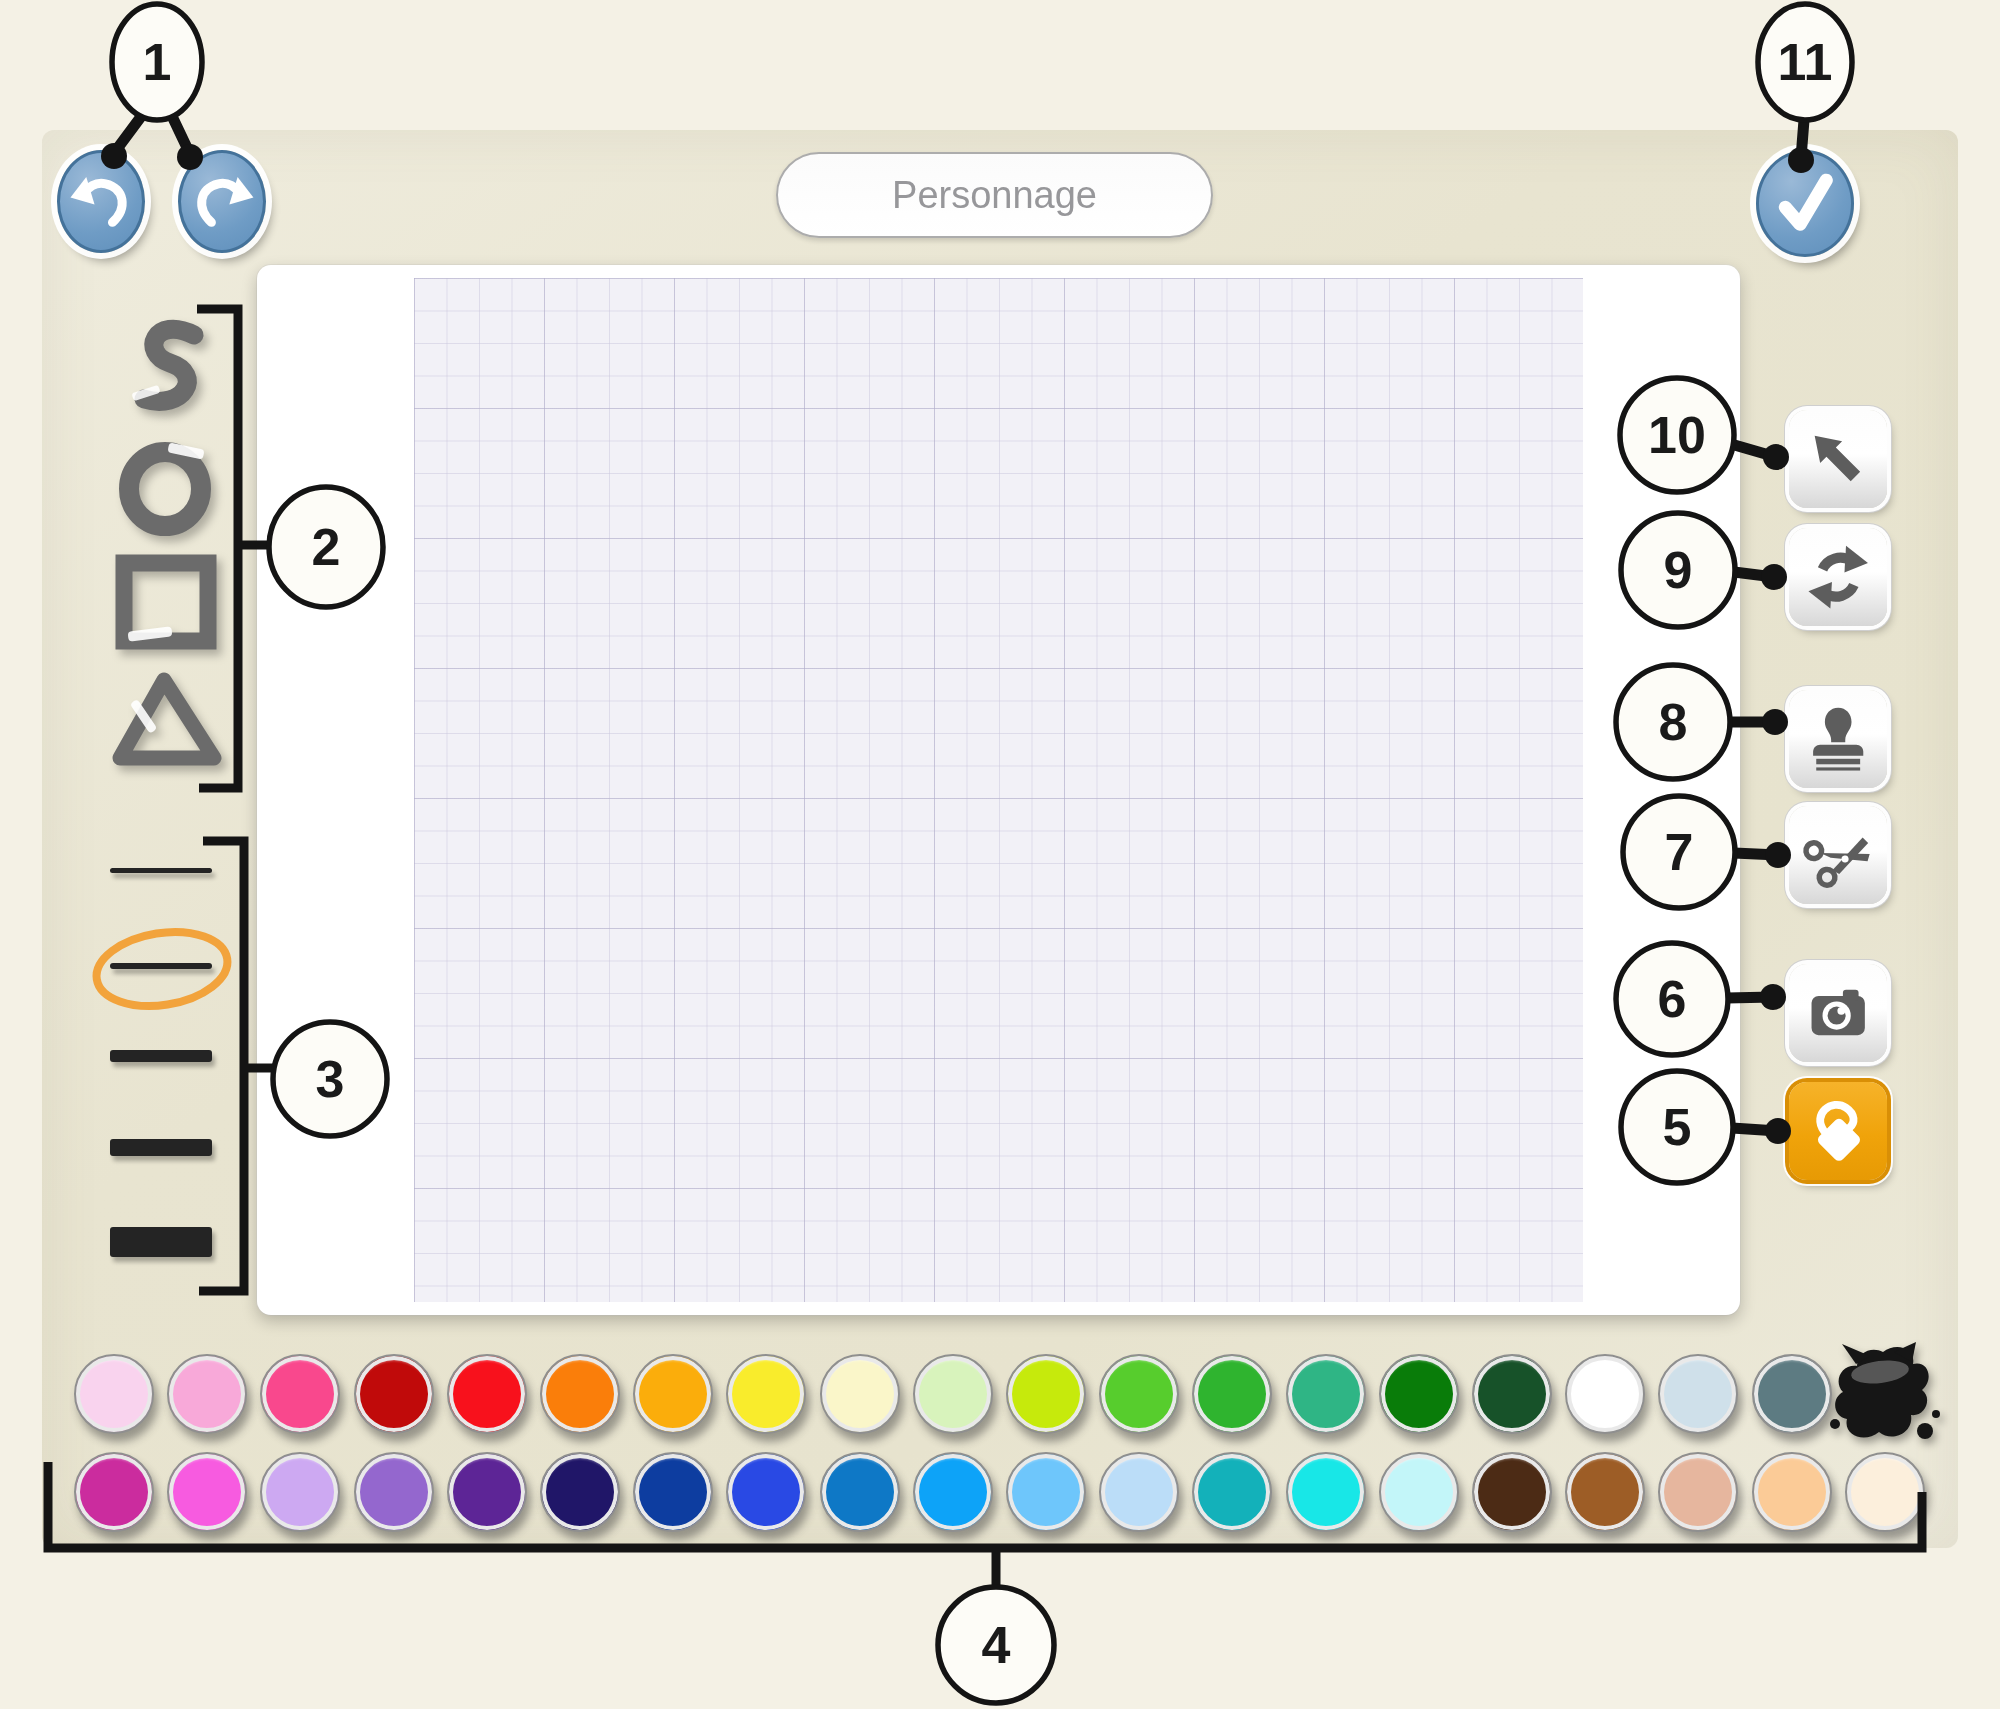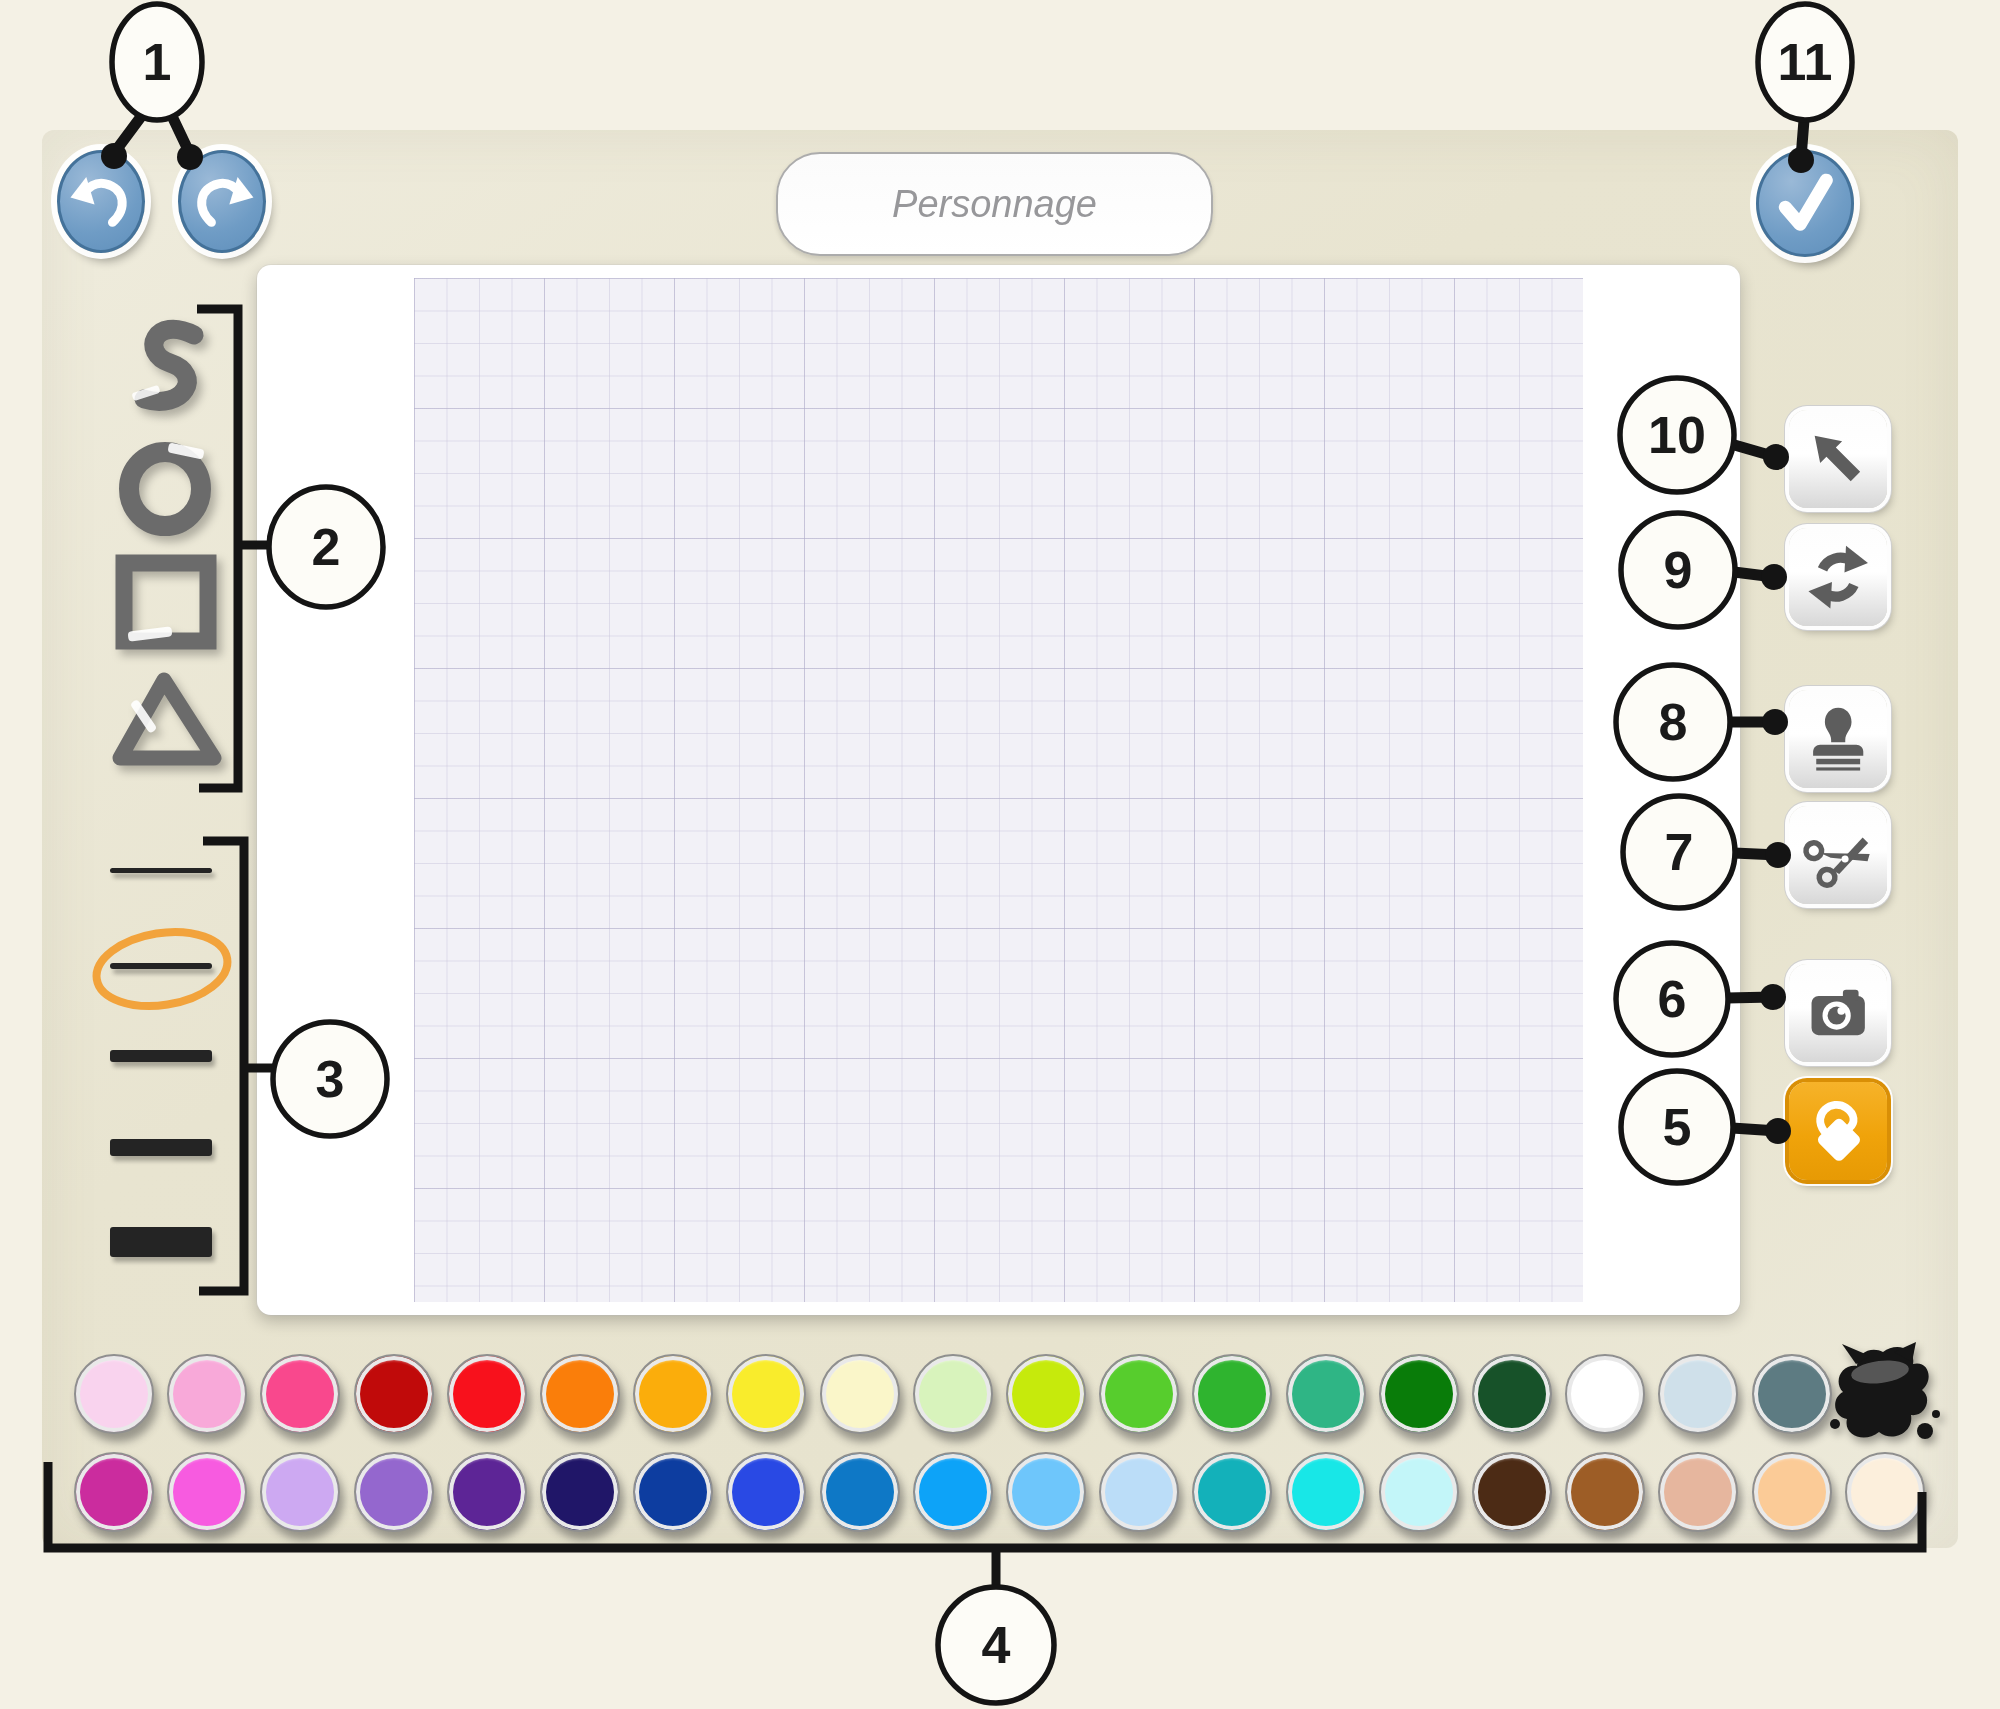--- a/index.html
+++ b/index.html
@@ -6,24 +6,24 @@
   .stage{position:relative;width:2000px;height:1709px;background:#f4f1e5;
     font-family:"Liberation Sans",sans-serif;overflow:hidden;}
   .app{position:absolute;left:42px;top:130px;width:1916px;height:1418px;border-radius:12px;
     background:linear-gradient(145deg,#efecdd 0%,#e8e4d0 40%,#e7e3ce 70%,#edeadb 100%);
     box-shadow:inset 0 0 60px rgba(120,110,80,.10);}
   .round-btn{position:absolute;border-radius:50%;
     background:radial-gradient(circle at 35% 28%,#9ab9d7,#6f9cc5 60%,#5f8fbb 100%);
     border:3px solid #44729a;
     box-shadow:0 0 0 6px rgba(255,255,255,.95),5px 8px 10px rgba(0,0,0,.32);}
   .round-btn svg{position:absolute;inset:8%;width:84%;height:84%;}
-  .title-input{position:absolute;left:776px;top:152px;width:437px;height:104px;border-radius:44px;
+  .title-input{position:absolute;left:776px;top:152px;width:437px;height:86px;border-radius:44px;
     border:2px solid #acacac;background:linear-gradient(180deg,#fbfbfb,#ffffff);
     text-align:center;font-size:38px;color:#8e8e90;outline:none;box-sizing:border-box;
-    font-family:"Liberation Sans",sans-serif;box-shadow:0 3px 5px rgba(0,0,0,.14);font-style:italic;}
+    font-family:"Liberation Sans",sans-serif;box-shadow:0 3px 5px rgba(0,0,0,.14);}
   .title-input::placeholder{color:#97979a;opacity:1;}
   .canvas{position:absolute;left:257px;top:265px;width:1483px;height:1050px;background:#ffffff;
     border-radius:14px;box-shadow:0 6px 16px rgba(0,0,0,.22),0 0 0 1px #e3e0d3;}
   .grid{position:absolute;left:157px;top:13px;width:1169px;height:1024px;
     background-color:#f2f1f7;
     background-image:
       linear-gradient(to right,rgba(176,172,200,.50) 1px,transparent 1px),
       linear-gradient(to bottom,rgba(176,172,200,.50) 1px,transparent 1px),
       linear-gradient(to right,rgba(205,202,224,.55) 1px,transparent 1px),
       linear-gradient(to bottom,rgba(205,202,224,.55) 1px,transparent 1px);

